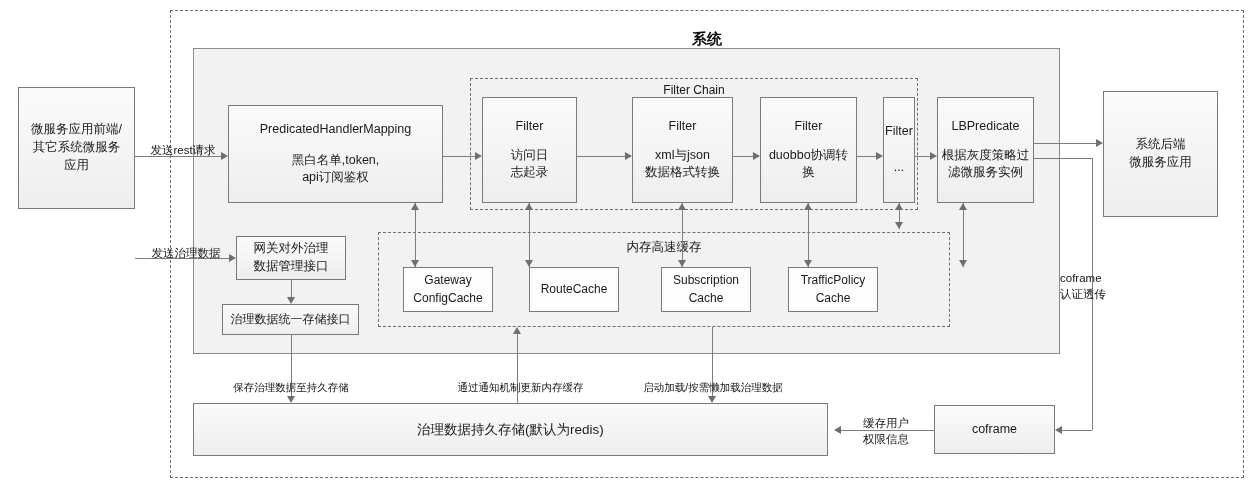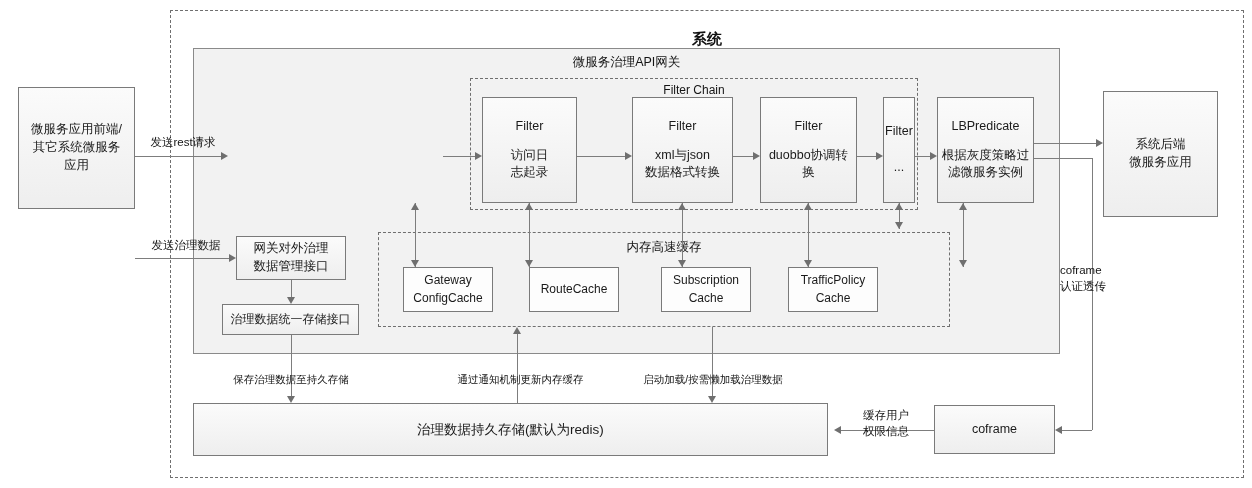--- a/index.html
+++ b/index.html
@@ -53,20 +53,21 @@
     color:#141414;
   }
 
   
   .lbl{
     position:absolute;
     color:#141414;
     text-align:center;
     white-space:nowrap;
     line-height:1.35;
+    margin-top:8px;
   }
 
   .title-main{
     position:absolute;
     width:100%;
     text-align:center;
     font-size:15px;
     font-weight:bold;
     color:#111;
   }
@@ -90,40 +91,44 @@
 </head>
 <body>
 
 <div id="canvas">
 
   <div class="dashed" style="left:170px;top:10px;width:1074px;height:468px;"></div>
 
   <div class="title-main" style="left:170px;top:30px;width:1074px;">系统</div>
 
   <div class="panel" style="left:193px;top:48px;width:867px;height:306px;"></div>
-  <div class="panel-title t13" style="left:193px;top:54px;width:867px;">微服务治理API网关</div>
 
   <div class="dashed" style="left:470px;top:78px;width:448px;height:132px;"></div>
   <div class="dashed-title t12" style="left:470px;top:83px;width:448px;">Filter Chain</div>
 
   <div class="dashed" style="left:378px;top:232px;width:572px;height:95px;"></div>
   <div class="dashed-title t13" style="left:378px;top:239px;width:572px;">内存高速缓存</div>
 
   <div class="box t13" style="left:18px;top:87px;width:117px;height:122px;">
     <span>微服务应用前端/</span>
     <span>其它系统微服务</span>
     <span>应用</span>
   </div>
 
 
   <div class="box t13" style="left:1103px;top:91px;width:115px;height:126px;">
     <span>系统后端</span>
     <span>微服务应用</span>
   </div>
 
+  <div class="box" style="left:228px;top:105px;width:215px;height:98px;">
+    <span class="t13" style="margin-bottom:13px;">PredicatedHandlerMapping</span>
+    <span class="t13">黑白名单,token,</span>
+    <span class="t13">api订阅鉴权</span>
+  </div>
 
   <div class="box" style="left:482px;top:97px;width:95px;height:106px;">
     <span class="t13" style="margin-bottom:11px;">Filter</span>
     <span class="t13">访问日</span>
     <span class="t13">志起录</span>
   </div>
 
   <div class="box" style="left:632px;top:97px;width:101px;height:106px;">
     <span class="t13" style="margin-bottom:11px;">Filter</span>
     <span class="t13">xml与json</span>

